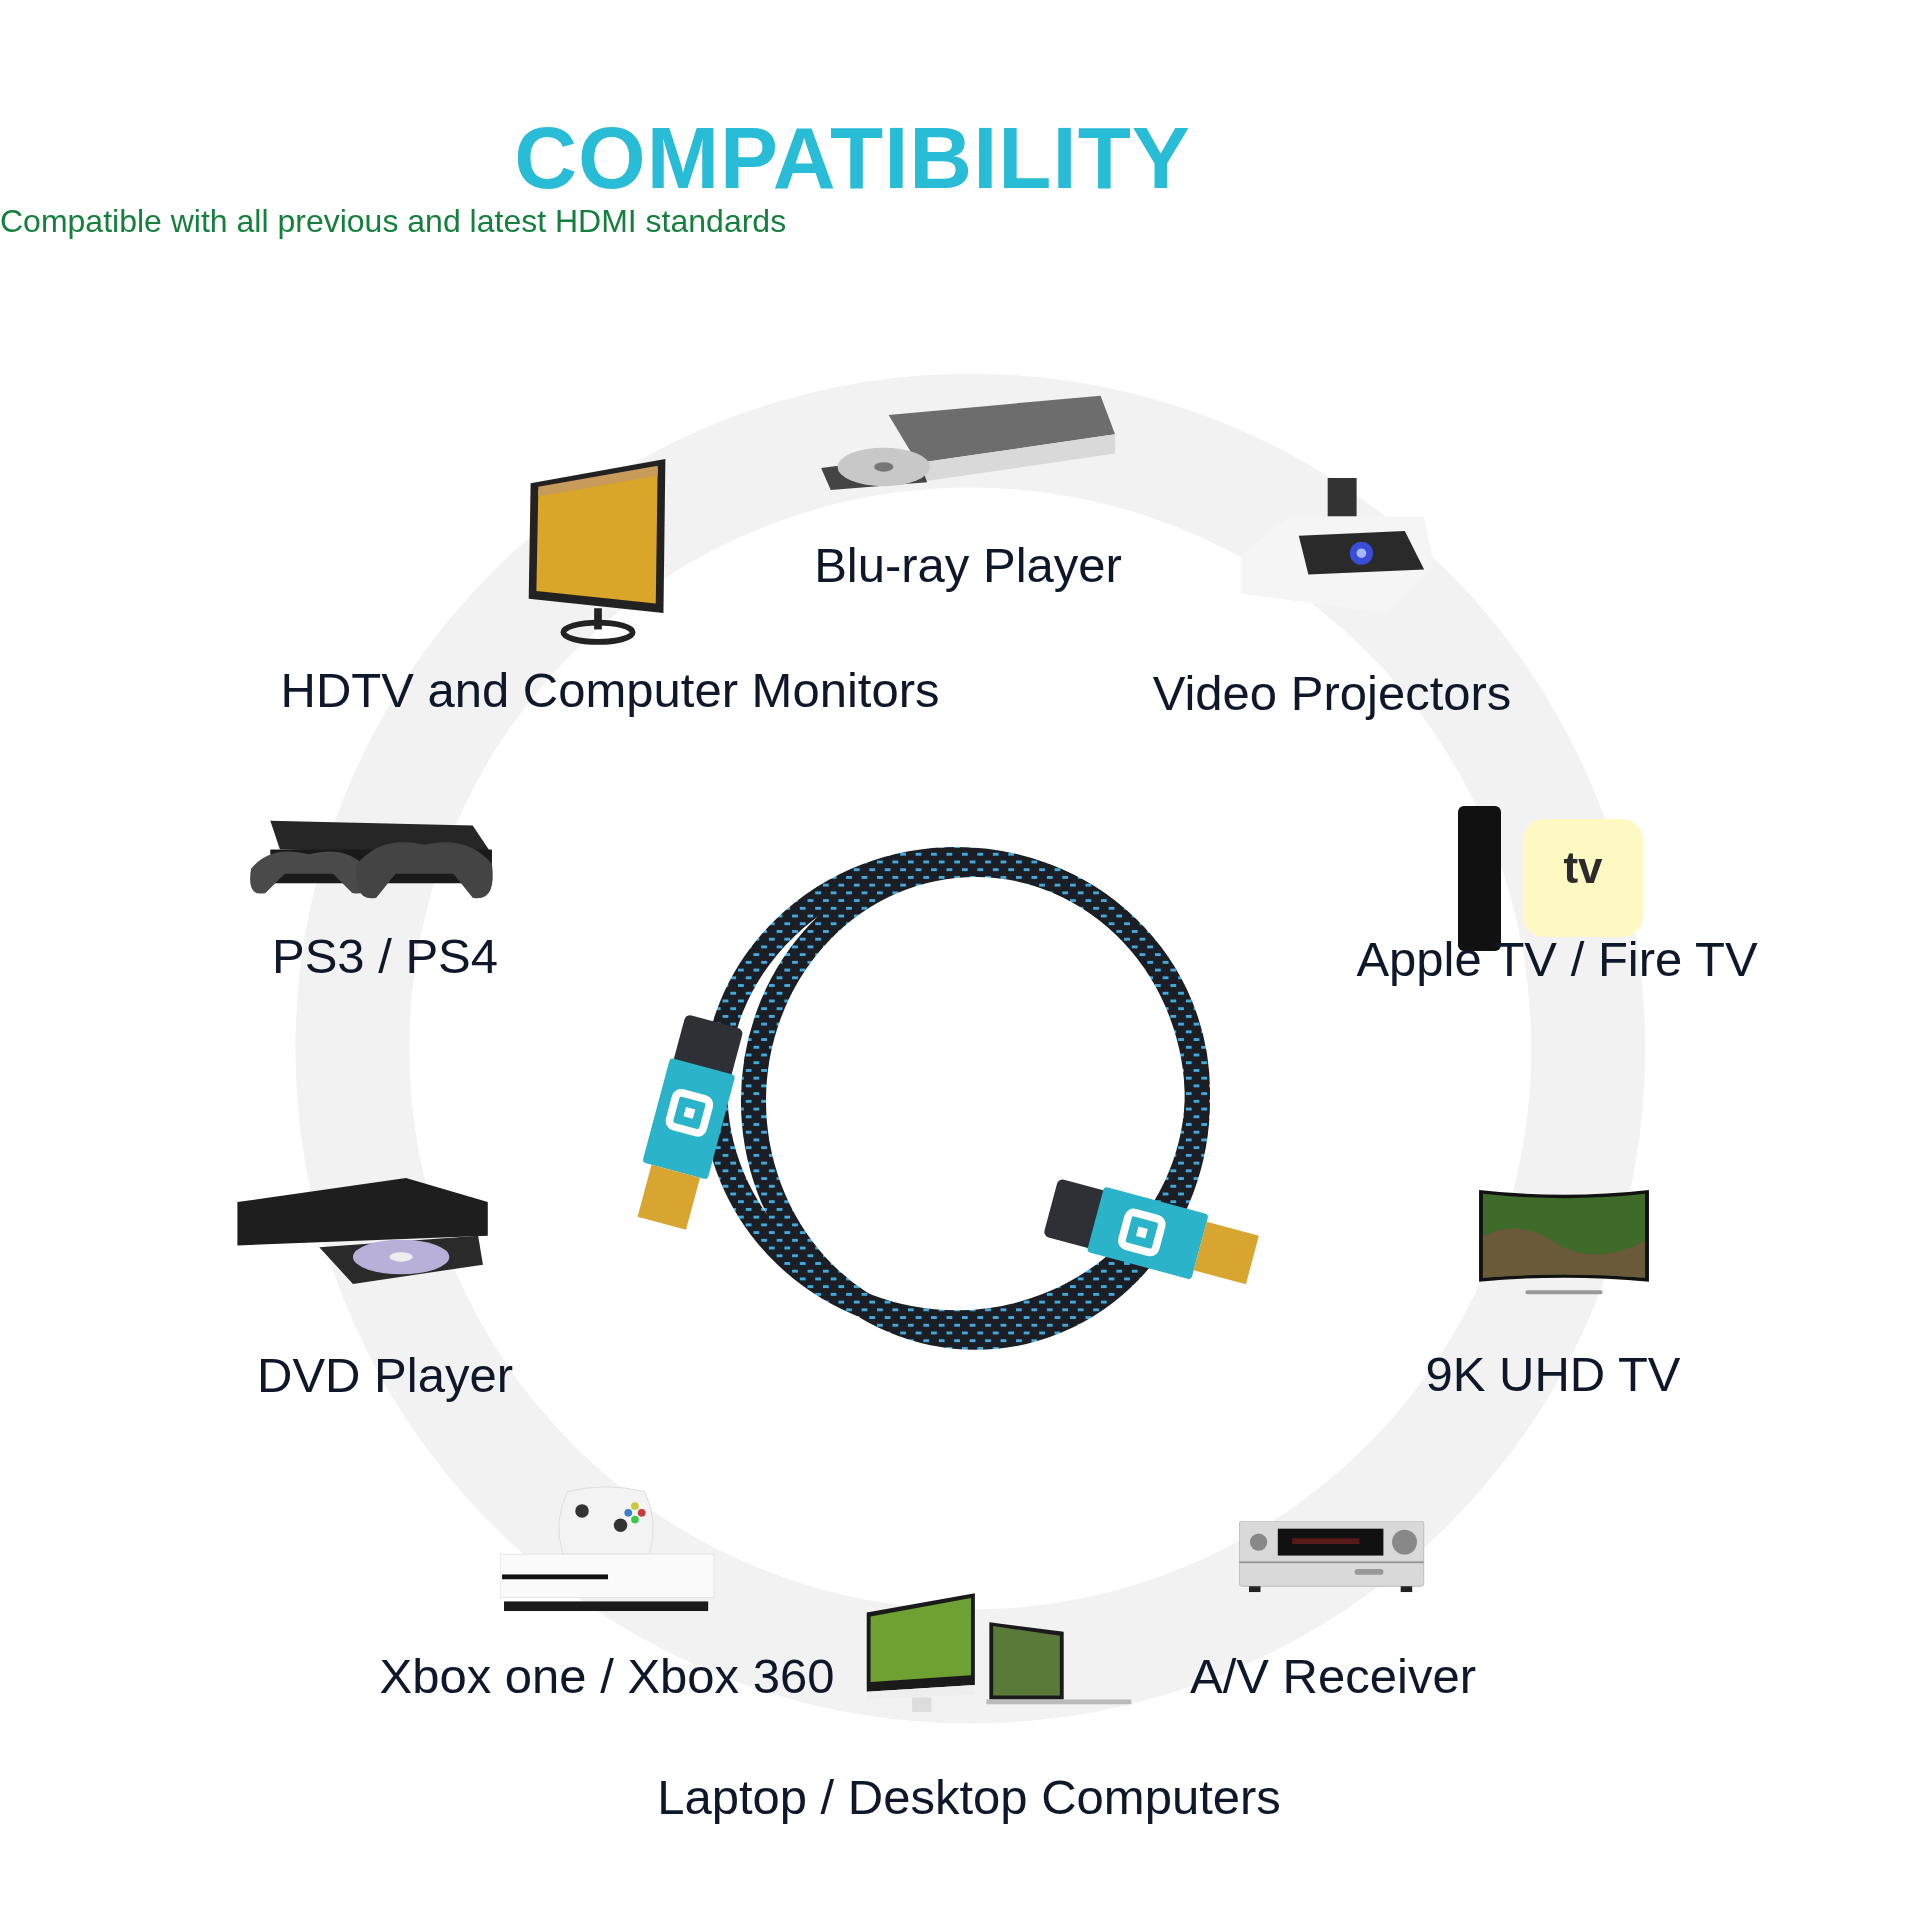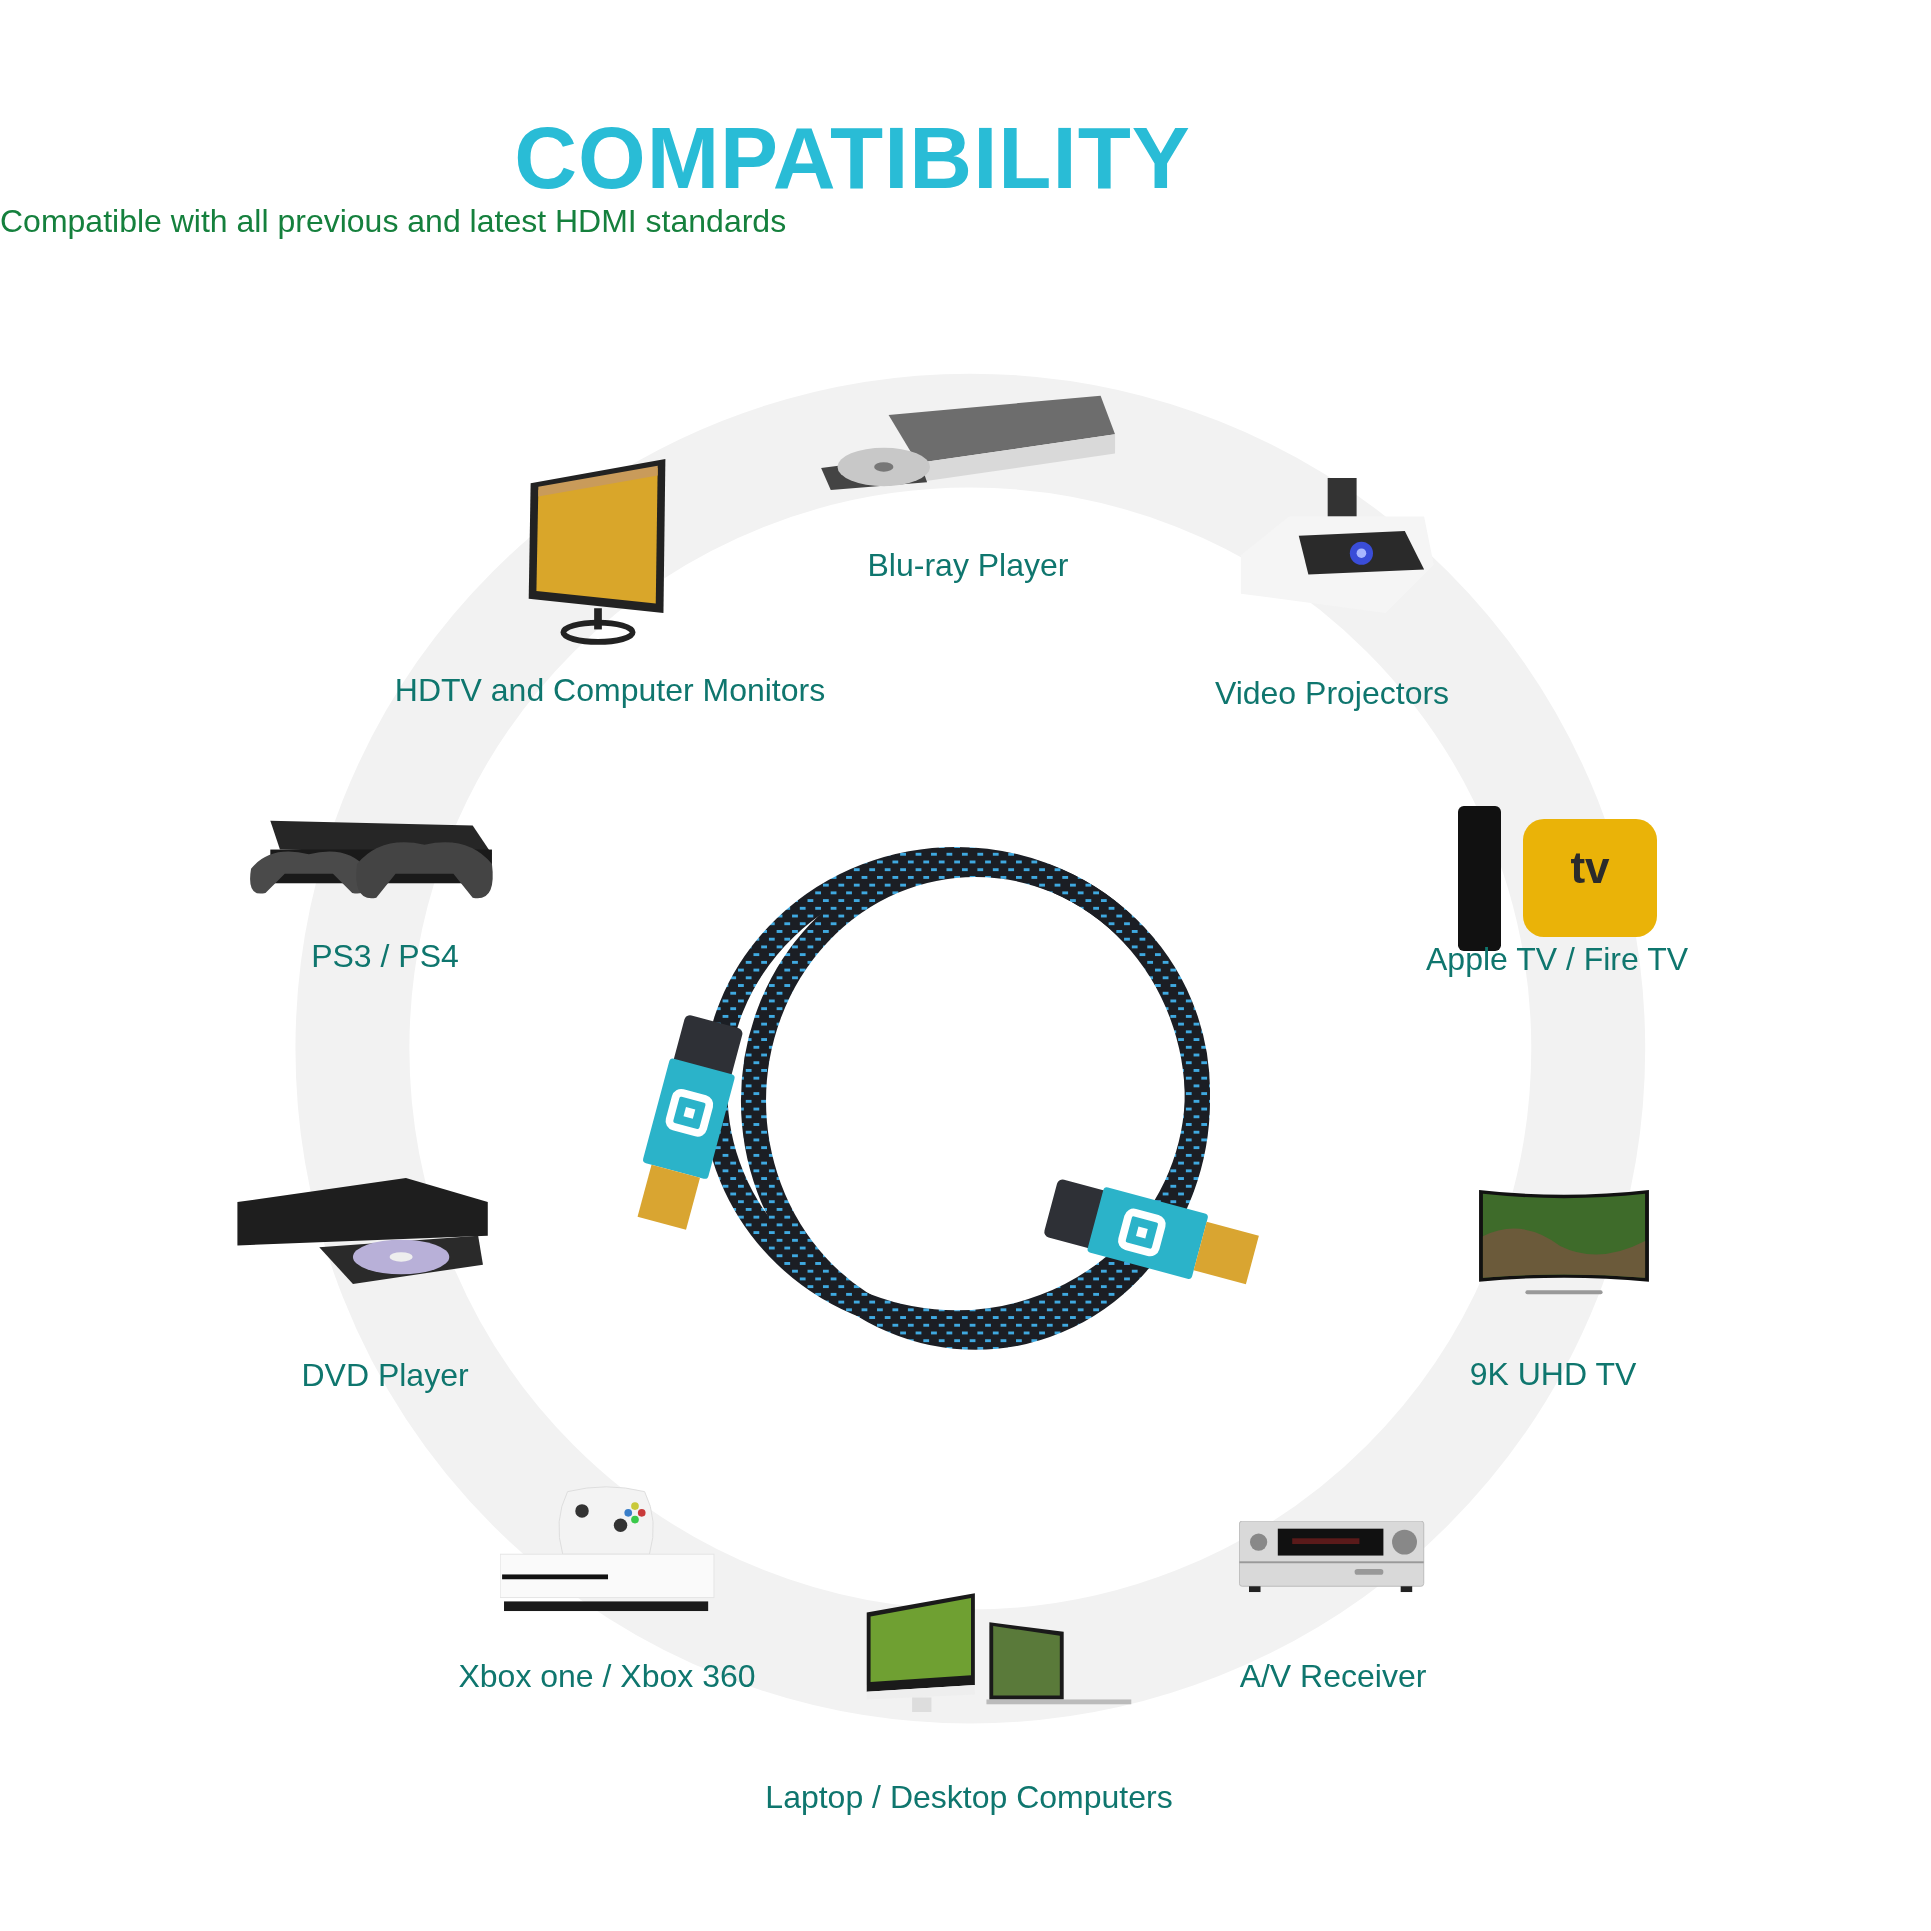--- a/index.html
+++ b/index.html
@@ -1,20 +1,20 @@
 <!DOCTYPE html>
 <html><head>
 <meta charset="utf-8">
 <style>
   html, body { margin:0; padding:0; background:#ffffff; }
   body { width:1931px; height:1931px; position:relative; overflow:hidden; font-family:"Liberation Sans", sans-serif; }
   .title { position:absolute; left:0; width:1705px; top:108px; text-align:center; font-size:87px; font-weight:bold; letter-spacing:1px; color:#29BCD6; }
   .subtitle { position:absolute; left:0; width:1931px; top:203px; text-align:left; font-size:32px; color:#15803d; }
   .ring { position:absolute; left:0; top:0; }
-  .label { position:absolute; transform:translate(-50%,-50%); white-space:nowrap; font-size:32px; color:#0f766e; }
+  .label { position:absolute; transform:translate(-50%,-50%); white-space:nowrap; font-size:49px; color:#0f172a; }
   .device { position:absolute; }
 </style>
 </head>
 <body>
 
 <div class="title">COMPATIBILITY</div>
 <div class="subtitle">Compatible with all previous and latest HDMI standards</div>
 
 <svg class="ring" width="1931" height="1931" viewBox="0 0 2000 2000">
   <circle cx="1005" cy="1086" r="640" fill="none" stroke="#F2F2F2" stroke-width="118"></circle>
@@ -77,21 +77,21 @@
 
 <svg class="device" style="left:241px;top:811px" width="261" height="106" viewBox="0 0 270 110">
   <polygon points="30,10 240,15 260,45 40,40" fill="#262626"></polygon>
   <rect x="30" y="40" width="230" height="35" fill="#1a1a1a"></rect>
   <path d="M10,60 q20,-25 60,-15 q40,-10 60,15 q5,30 -15,25 l-20,-20 h-50 l-20,20 q-20,5 -15,-25z" fill="#4a4a4a"></path>
   <path d="M120,55 q25,-30 70,-20 q45,-10 70,20 q5,40 -20,35 l-20,-25 h-60 l-20,25 q-25,5 -20,-35z" fill="#444"></path>
 </svg>
 <div class="label" style="left:385px;top:956px">PS3 / PS4</div>
 
 <div class="device" style="left:1458px;top:806px;width:43px;height:145px;background:#111;border-radius:5.8px"></div>
-<div class="device" style="left:1523px;top:819px;width:134px;height:118px;background:#eab308;border-radius:21px;color:#2b2b2b;font-size:44px;font-weight:bold;text-align:center;line-height:97px">tv</div>
+<div class="device" style="left:1523px;top:819px;width:120px;height:118px;background:#fef9c3;border-radius:21px;color:#2b2b2b;font-size:44px;font-weight:bold;text-align:center;line-height:97px">tv</div>
 <div class="label" style="left:1557px;top:959px">Apple TV / Fire TV</div>
 
 <svg class="device" style="left:237px;top:1178px" width="256" height="130" viewBox="0 0 265 135">
   <polygon points="0,25 175,0 260,25 260,60 0,70" fill="#1e1e1e"></polygon>
   <polygon points="85,72 250,60 255,90 120,110" fill="#2a2a2a"></polygon>
   <ellipse cx="170" cy="82" rx="50" ry="18" fill="#b8b0d8"></ellipse>
   <ellipse cx="170" cy="82" rx="12" ry="5" fill="#eee"></ellipse>
 </svg>
 <div class="label" style="left:385px;top:1375px">DVD Player</div>
 

